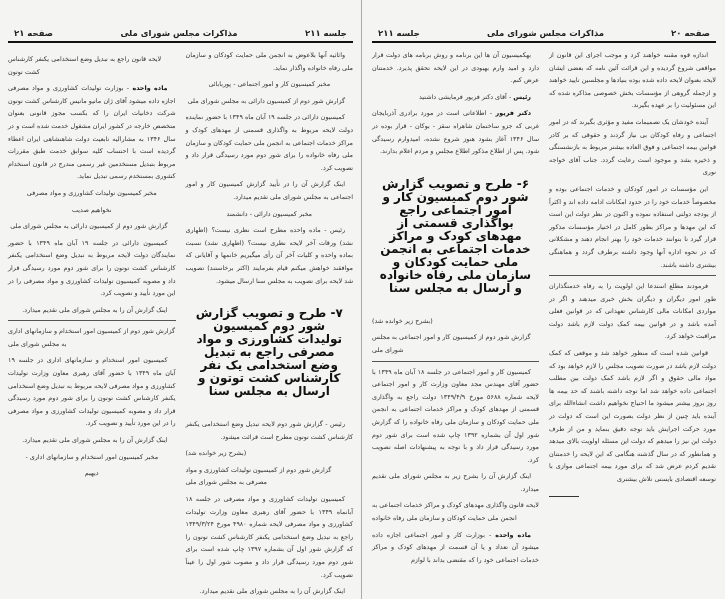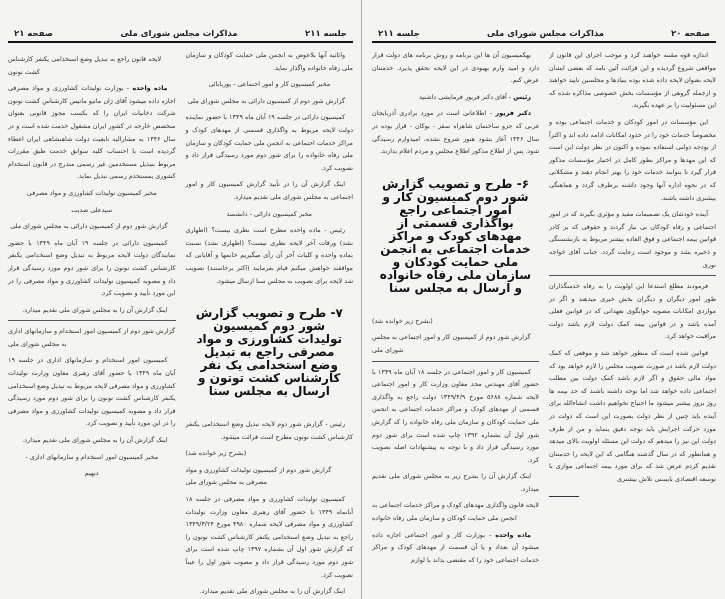--- a/index.html
+++ b/index.html
@@ -44,21 +44,21 @@
           <p><span>رئیس - گزارش شور دوم لایحه تبدیل وضع استخدامی یکنفر کارشناس کشت توتون مطرح است قرائت میشود.</span></p>
           <p class="c"><span>(بشرح زیر خوانده شد)</span></p>
           <p class="c"><span>گزارش شور دوم از کمیسیون تولیدات کشاورزی و مواد مصرفی به مجلس شورای ملی</span></p>
           <p><span>کمیسیون تولیدات کشاورزی و مواد مصرفی در جلسه ۱۸ آبانماه ۱۳۴۹ با حضور آقای رهبری معاون وزارت تولیدات کشاورزی و مواد مصرفی لایحه شماره ۴۹۸۰ مورخ ۱۳۴۹/۳/۲۴ راجع به تبدیل وضع استخدامی یکنفر کارشناس کشت توتون را که گزارش شور اول آن بشماره ۱۳۹۷ چاپ شده است برای شور دوم مورد رسیدگی قرار داد و مصوب شور اول را عیناً تصویب کرد.</span></p>
           <p><span>اینک گزارش آن را به مجلس شورای ملی تقدیم میدارد.</span></p>
         </div>
       <div class="col">
           <p class="c"><span>لایحه قانون راجع به تبدیل وضع استخدامی یکنفر کارشناس کشت توتون</span></p>
           <p><b>ماده واحده</b><span> - بوزارت تولیدات کشاورزی و مواد مصرفی اجازه داده میشود آقای ژان ماتیو ماتیس کارشناس کشت توتون شرکت دخانیات ایران را که بکسب مجوز قانونی بعنوان متخصص خارجه در کشور ایران مشغول خدمت شده است و در سال ۱۳۴۶ به مشارالیه تابعیت دولت شاهنشاهی ایران اعطاء گردیده است با احتساب کلیه سوابق خدمت طبق مقررات مربوط بتبدیل مستخدمین غیر رسمی مندرج در قانون استخدام کشوری بمستخدم رسمی تبدیل نماید.</span></p>
           <p class="sig"><span>مخبر کمیسیون تولیدات کشاورزی و مواد مصرفی</span></p>
-          <p class="sig"><span>سیدعلی صدیب</span></p>
+          <p class="sig"><span>نخواهیم صدیب</span></p>
           <p><span>گزارش شور دوم از کمیسیون دارائی به مجلس شورای ملی</span></p>
           <p><span>کمیسیون دارائی در جلسه ۱۹ آبان ماه ۱۳۴۹ با حضور نمایندگان دولت لایحه مربوط به تبدیل وضع استخدامی یکنفر کارشناس کشت توتون را برای شور دوم مورد رسیدگی قرار داد و مصوبه کمیسیون تولیدات کشاورزی و مواد مصرفی را در این مورد تأیید و تصویب کرد.</span></p>
           <p><span>اینک گزارش آن را به مجلس شورای ملی تقدیم میدارد.</span></p>
           <div class="rule"></div>
           <p class="c"><span>گزارش شور دوم از کمیسیون امور استخدام و سازمانهای اداری به مجلس شورای ملی</span></p>
           <p><span>کمیسیون امور استخدام و سازمانهای اداری در جلسه ۱۹ آبان ماه ۱۳۴۹ با حضور آقای رهبری معاون وزارت تولیدات کشاورزی و مواد مصرفی لایحه مربوط به تبدیل وضع استخدامی یکنفر کارشناس کشت توتون را برای شور دوم مورد رسیدگی قرار داد و مصوبه کمیسیون تولیدات کشاورزی و مواد مصرفی را در این مورد تأیید و تصویب کرد.</span></p>
           <p><span>اینک گزارش آن را به مجلس شورای ملی تقدیم میدارد.</span></p>
           <p class="sig"><span>مخبر کمیسیون امور استخدام و سازمانهای اداری -</span></p>
           <p class="sig"><span>دیهیم</span></p>
         </div>
@@ -67,24 +67,24 @@
 
   <div class="page right">
     <div class="runhead">
       <span>صفحه ۲۰</span>
       <span>مذاکرات مجلس شورای ملی</span>
       <span>جلسه ۲۱۱</span>
     </div>
     <div class="cols">
       <div class="col">
           <p><span>اندازه قوه مقننه خواهند کرد و موجب اجرای این قانون از مواقعی شروع گردیده و این قرائت آئین نامه که بعضی ایشان لایحه بعنوان لایحه داده شده بوده بنیادها و مجلسین تایید خواهند و ازجمله گروهی از مؤسسات بخش خصوصی مذاکره شده که این مسئولیت را بر عهده بگیرند.</span></p>
+          <p><span>آینده خودشان یک تصمیمات مفید و مؤثری بگیرند که در امور اجتماعی و رفاه کودکان بی نیاز گردند و حقوقی که بر کادر قوانین بیمه اجتماعی و فوق العاده بیشتر مربوط به بازنشستگی و ذخیره بشد و موجود است رعایت گردد. جناب آقای خواجه نوری</span></p>
           <p><span>این مؤسسات در امور کودکان و خدمات اجتماعی بوده و مخصوصاً خدمات خود را در حدود امکانات ادامه داده اند و اکثراً از بودجه دولتی استفاده نموده و اکنون در نظر دولت این است که این مهدها و مراکز بطور کامل در اختیار مؤسسات مذکور قرار گیرد تا بتوانند خدمات خود را بهتر انجام دهند و مشکلاتی که در نحوه اداره آنها وجود داشته برطرف گردد و هماهنگی بیشتری داشته باشند.</span></p>
-          <p><span>آینده خودشان یک تصمیمات مفید و مؤثری بگیرند که در امور اجتماعی و رفاه کودکان بی نیاز گردند و حقوقی که بر کادر قوانین بیمه اجتماعی و فوق العاده بیشتر مربوط به بازنشستگی و ذخیره بشد و موجود است رعایت گردد. جناب آقای خواجه نوری</span></p>
           <div class="rule"></div>
-          <p><span class="u">فرمودند مطلع استدعا این اولویت را به رفاه خدمتگذاران</span><span> طور امور دیگران و دیگران بخش خبری میدهند و اگر در مواردی امکانات مصوبه جوابگوی تعهداتی که در قوانین فعلی آمده باشد و در قوانین بیمه کمک دولت لازم باشد دولت مراقبت خواهد کرد.</span></p>
+          <p><span class="u">فرمودند مطلع استدعا این اولویت را به رفاه خدمتگذاران</span><span> طور امور دیگران و دیگران بخش خبری میدهند و اگر در مواردی امکانات مالی کارشناس تعهداتی که در قوانین فعلی آمده باشد و در قوانین بیمه کمک دولت لازم باشد دولت مراقبت خواهد کرد.</span></p>
           <p><span>قوانین شده است که منظور خواهد شد و موقعی که کمک دولت لازم باشد در صورت تصویب مجلس را لازم خواهد بود که مواد مالی حقوق و اگر لازم باشد کمک دولت بین مطلب اجتماعی داده خواهد شد اما توجه داشته باشند که حد بیمه ها روز بروز بیشتر میشود ما احتیاج نخواهیم داشت انشاءالله برای آینده باید چنین از نظر دولت بصورت این است که دولت در مورد حرکت اجرایش باید توجه دقیق بنماید و من از طرف دولت این نیز را میدهم که دولت این مسئله اولویت بالای میدهد و همانطور که در سال گذشته هنگامی که این لایحه را خدمتتان تقدیم کردم عرض شد که برای مورد بیمه اجتماعی موازی با توسعه اقتصادی بایستی تلاش بیشتری</span></p>
           <div class="shortrule"></div>
         </div>
       <div class="col">
           <p><span>بهکمیسیون آن ها این برنامه و روش برنامه های دولت قرار دارد و امید وارم بهبودی در این لایحه تحقق پذیرد. خدمتتان عرض کنم.</span></p>
           <p><b>رئیس</b><span> - آقای دکتر فریور فرمایشی داشتید</span></p>
           <p><b>دکتر فریور</b><span> - اطلاعاتی است در مورد برادری آذربایجان غربی که جزو ساختمان شاهراه سقز - بوکان - قرار بوده در سال ۱۳۴۶ آغاز بشود هنوز شروع نشده، امیدوارم رسیدگی شود. پس از اطلاع مذکور اطلاع مجلس و مردم اعلام بدارند.</span></p>
           <p class="h"><span>۶- طرح و تصویب گزارش شور دوم کمیسیون کار و امور اجتماعی راجع بواگذاری قسمتی از مهدهای کودک و مراکز خدمات اجتماعی به انجمن ملی حمایت کودکان و سازمان ملی رفاه خانواده و ارسال به مجلس سنا</span></p>
           <p class="c"><span>(بشرح زیر خوانده شد)</span></p>
           <p class="c"><span>گزارش شور دوم از کمیسیون کار و امور اجتماعی به مجلس شورای ملی</span></p>

